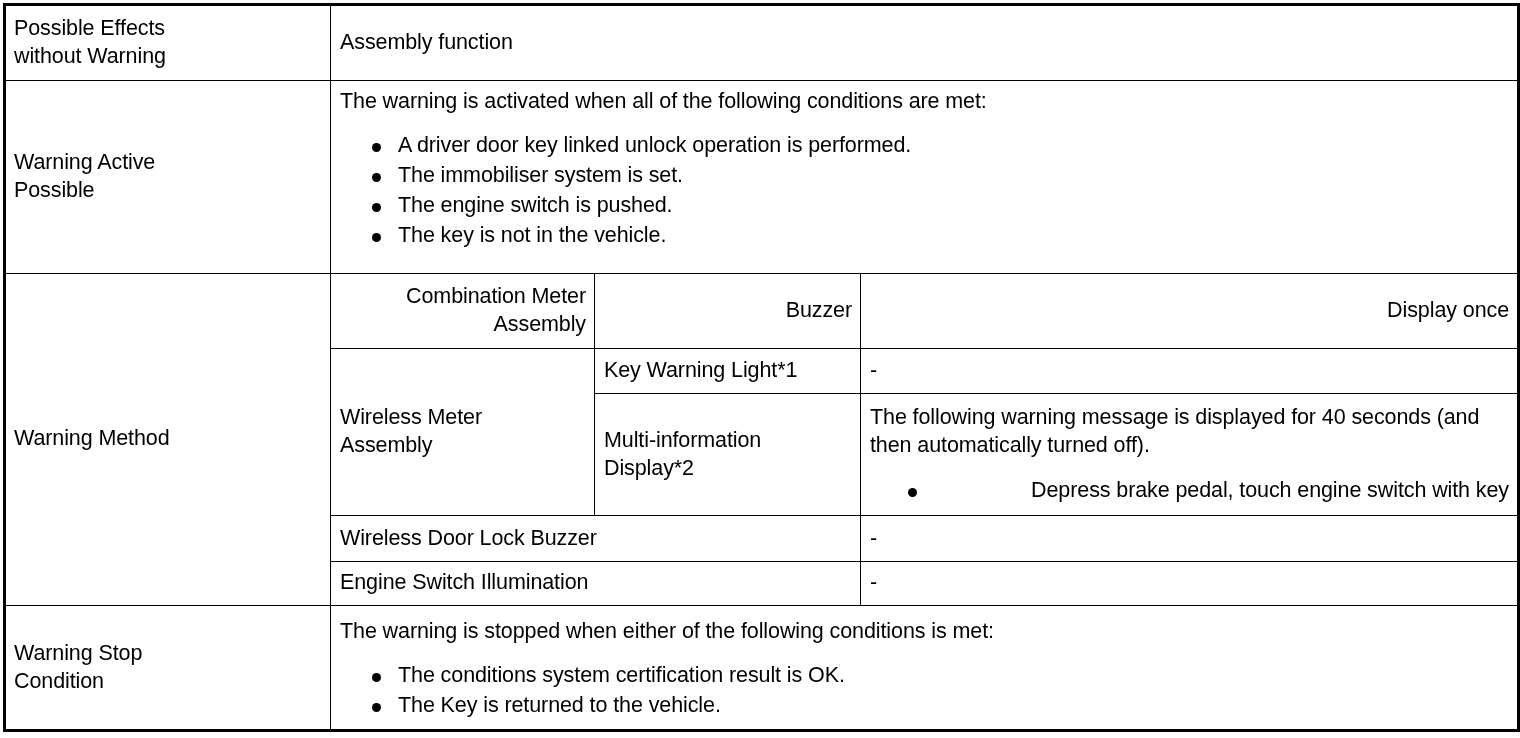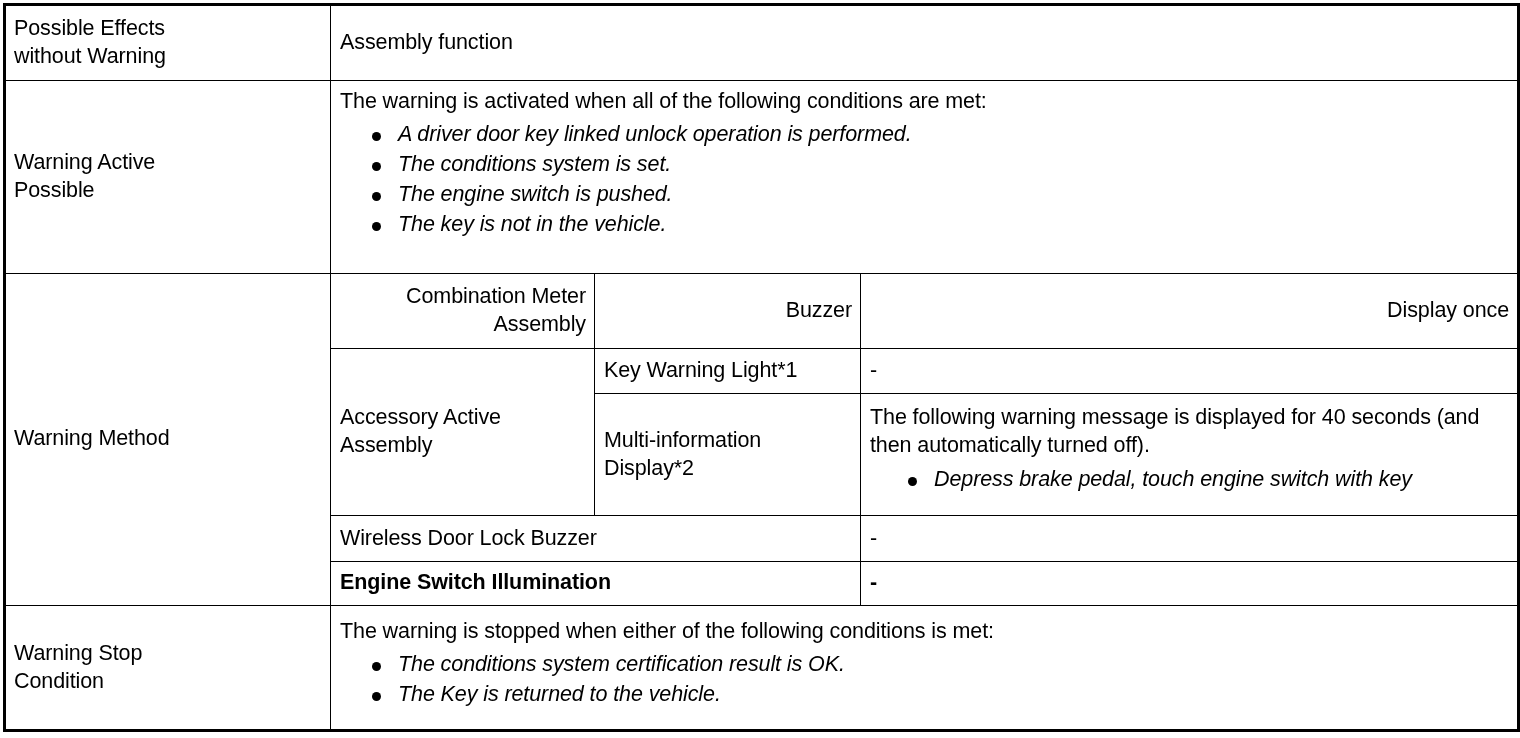--- a/index.html
+++ b/index.html
@@ -58,57 +58,57 @@
     margin: 0;
     padding: 0;
   }
 
   
   ul.bullets {
     list-style: none;
     margin: 0;
     padding: 0;
   }
-  ul.bullets.gap-top { margin-top: 6px; font-style: italic; }
+  ul.bullets.gap-top { margin-top: 17px; }
   ul.bullets > li {
     position: relative;
     padding-left: 58px;
     font-size: 21.5px;
     line-height: 1.30;
     margin: 0 0 2px 0;
     letter-spacing: -0.1px;
   }
   ul.bullets > li:last-child { margin-bottom: 0; }
   ul.bullets > li::before {
     content: "";
     position: absolute;
     left: 32px;
     top: 0.52em;
     width: 9px;
     height: 9px;
     border-radius: 50%;
     background: #000;
   }
-  ul.bullets.indent-deep > li { padding-left: 64px; }
+  ul.bullets.indent-deep > li { padding-left: 64px; text-align: right; }
   ul.bullets.indent-deep > li::before { left: 38px; }
 
   
   .subtable {
     width: 100%;
     height: 100%;
     border-collapse: collapse;
     table-layout: fixed;
   }
   .subtable td {
     border: 1.5px solid #000;
     vertical-align: middle;
     padding: 0;
   }
   .subtable tr:first-child td { border-top: none; }
-  .subtable tr:last-child  td { border-bottom: none; font-weight: bold; }
+  .subtable tr:last-child  td { border-bottom: none; }
   .subtable td:first-child  { border-left: none; }
   .subtable td:last-child   { border-right: none; }
 
   .dash { font-size: 21.5px; line-height: 1.2; }
   .nowrap-title { white-space: pre-line; }
 </style>
 </head>
 <body>
 
 <div class="table-wrap">
@@ -128,21 +128,21 @@
       <tr style="height:193px;">
         <td>
           <div class="cell label-cell nowrap-title">Warning Active
 Possible</div>
         </td>
         <td colspan="3" style="vertical-align:top;">
           <div class="cell" style="">
             <p class="intro">The warning is activated when all of the following conditions are met:</p>
             <ul class="bullets gap-top">
               <li>A driver door key linked unlock operation is performed.</li>
-              <li>The conditions system is set.</li>
+              <li>The immobiliser system is set.</li>
               <li>The engine switch is pushed.</li>
               <li>The key is not in the vehicle.</li>
             </ul>
           </div>
         </td>
       </tr>
 
       <tr style="height:332px;">
         <td>
           <div class="cell label-cell">Warning Method</div>
@@ -160,21 +160,21 @@
                 <td style="width:265px;">
                   <div class="cell">Buzzer</div>
                 </td>
                 <td>
                   <div class="cell">Display once</div>
                 </td>
               </tr>
 
               <tr style="height:45px;">
                 <td rowspan="2">
-                  <div class="cell nowrap-title">Accessory Active
+                  <div class="cell nowrap-title">Wireless Meter
 Assembly</div>
                 </td>
                 <td>
                   <div class="cell">Key Warning Light*1</div>
                 </td>
                 <td>
                   <div class="cell dash">-</div>
                 </td>
               </tr>
 

